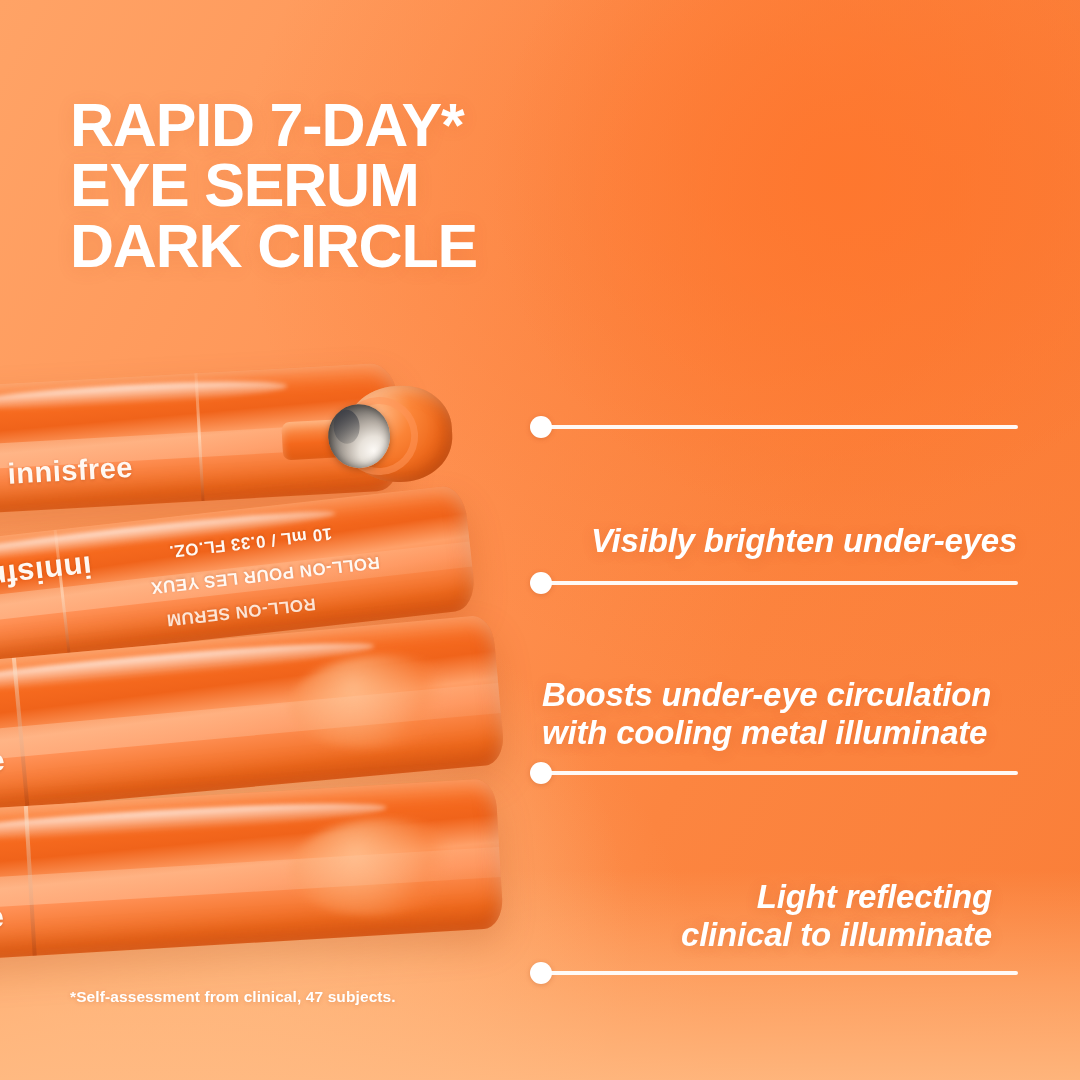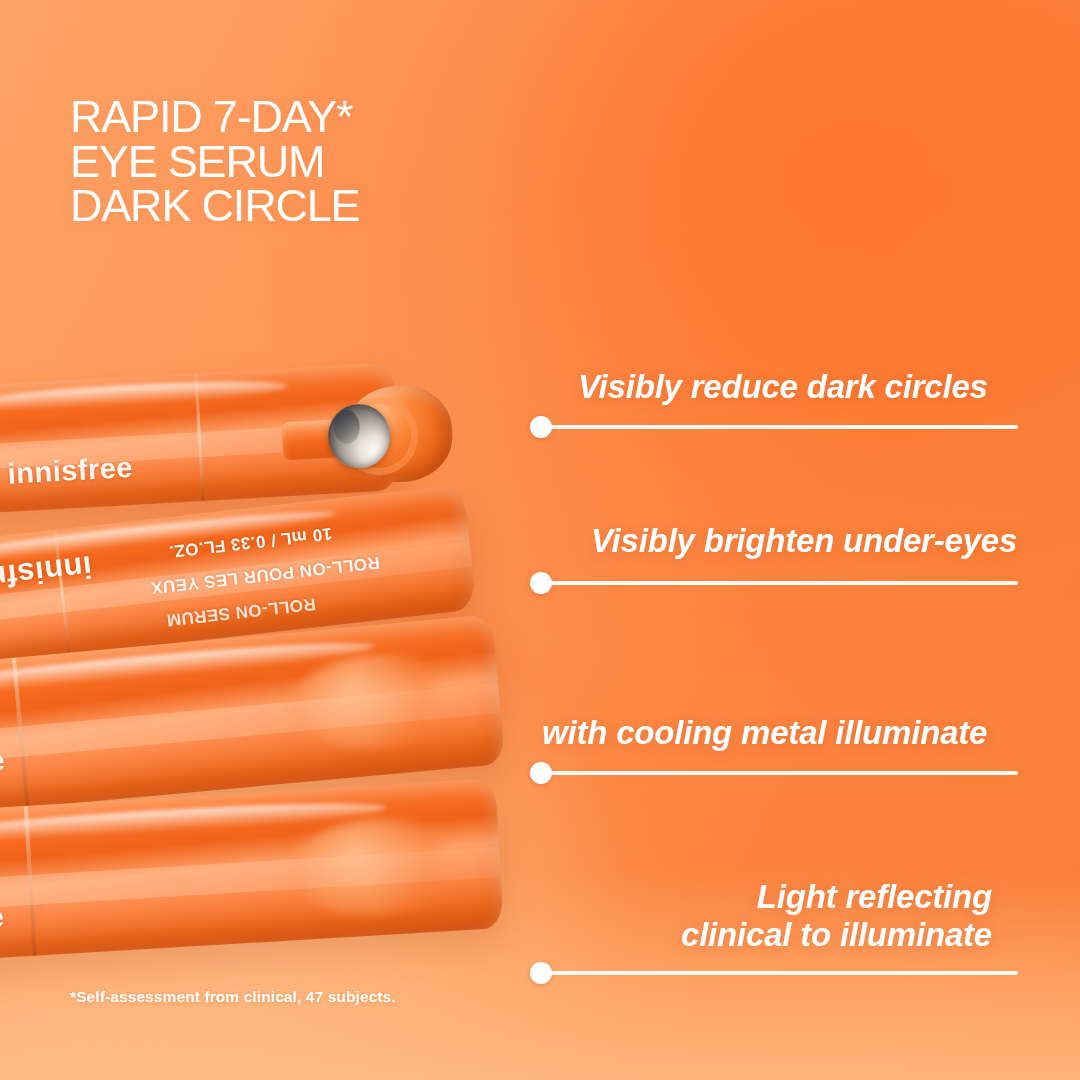--- a/index.html
+++ b/index.html
@@ -26,21 +26,21 @@
   }
   .bg-floor{
     position:absolute; left:0; right:0; bottom:0; height:210px;
     background:linear-gradient(180deg, rgba(255,178,120,0) 0%, rgba(255,180,122,.62) 55%, rgba(255,186,130,.9) 100%);
     pointer-events:none;
   }
 
   
   .headline{
     position:absolute; left:70px; top:95px; width:640px;
-    color:#fff; font-weight:400; font-size:45px; line-height:.99;
+    color:#fff; font-weight:700; font-size:61px; line-height:.99;
     letter-spacing:-1.2px; text-transform:uppercase;
     text-shadow:0 2px 18px rgba(180,70,20,.13);
   }
   .headline .hl-line{ display:block; white-space:nowrap; }
 
   
   .product-stack{
     position:absolute; left:-70px; top:365px; width:640px; height:640px;
     pointer-events:none;
   }
@@ -235,34 +235,33 @@
       <div class="gloss gloss-a"></div>
       <div class="inner-blob"></div>
       <div class="cap-line"></div>
     </div>
 
     <span class="label brand label-lc">nisfree</span>
   </div>
 </div>
 
 <div class="callout" id="callout-1" style="left:530px; top:368px; width:510px; height:80px;">
-  <div class="callout-text">Visibly reduce dark circles</div>
   <div class="callout-dot" style="left:0px; top:48px;"></div>
   <div class="callout-rule" style="left:18px; top:57px; width:470px;"></div>
 </div>
 
 <div class="callout" id="callout-2" style="left:530px; top:522px; width:510px; height:80px;">
   <div class="callout-text">Visibly brighten under-eyes</div>
   <div class="callout-dot" style="left:0px; top:50px;"></div>
   <div class="callout-rule" style="left:18px; top:59px; width:470px;"></div>
 </div>
 
 <div class="callout" id="callout-3" style="left:530px; top:676px; width:510px; height:108px;">
   <div class="callout-text">
-    <br>
+    <span>Boosts under-eye circulation</span><br>
     <span>with cooling metal illuminate</span>
   </div>
   <div class="callout-dot" style="left:0px; top:86px;"></div>
   <div class="callout-rule" style="left:18px; top:95px; width:470px;"></div>
 </div>
 
 <div class="callout" id="callout-4" style="left:530px; top:878px; width:510px; height:104px;">
   <div class="callout-text">
     <span>Light reflecting</span>
     <span>clinical to illuminate</span>

